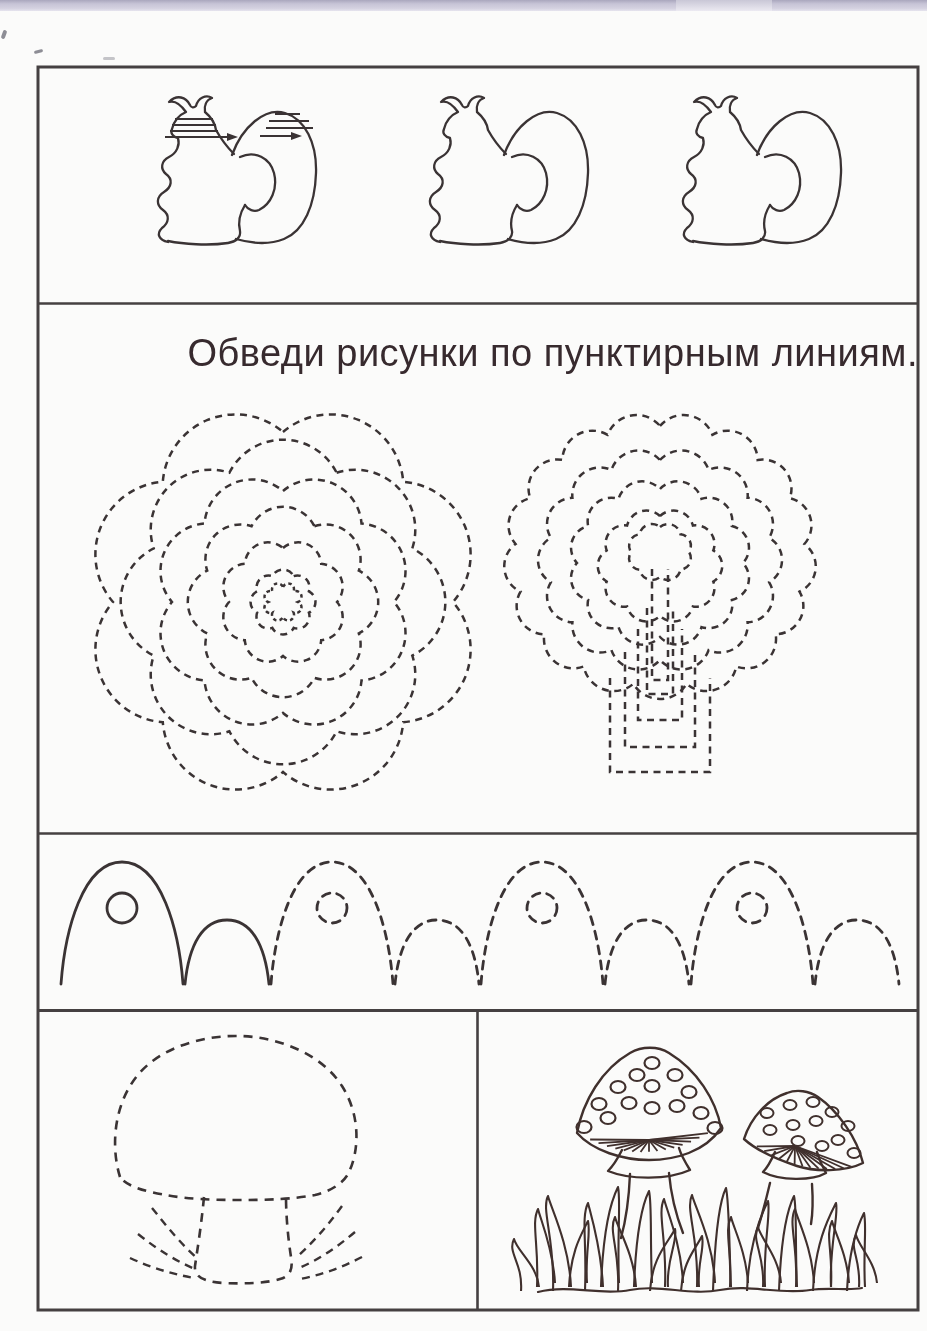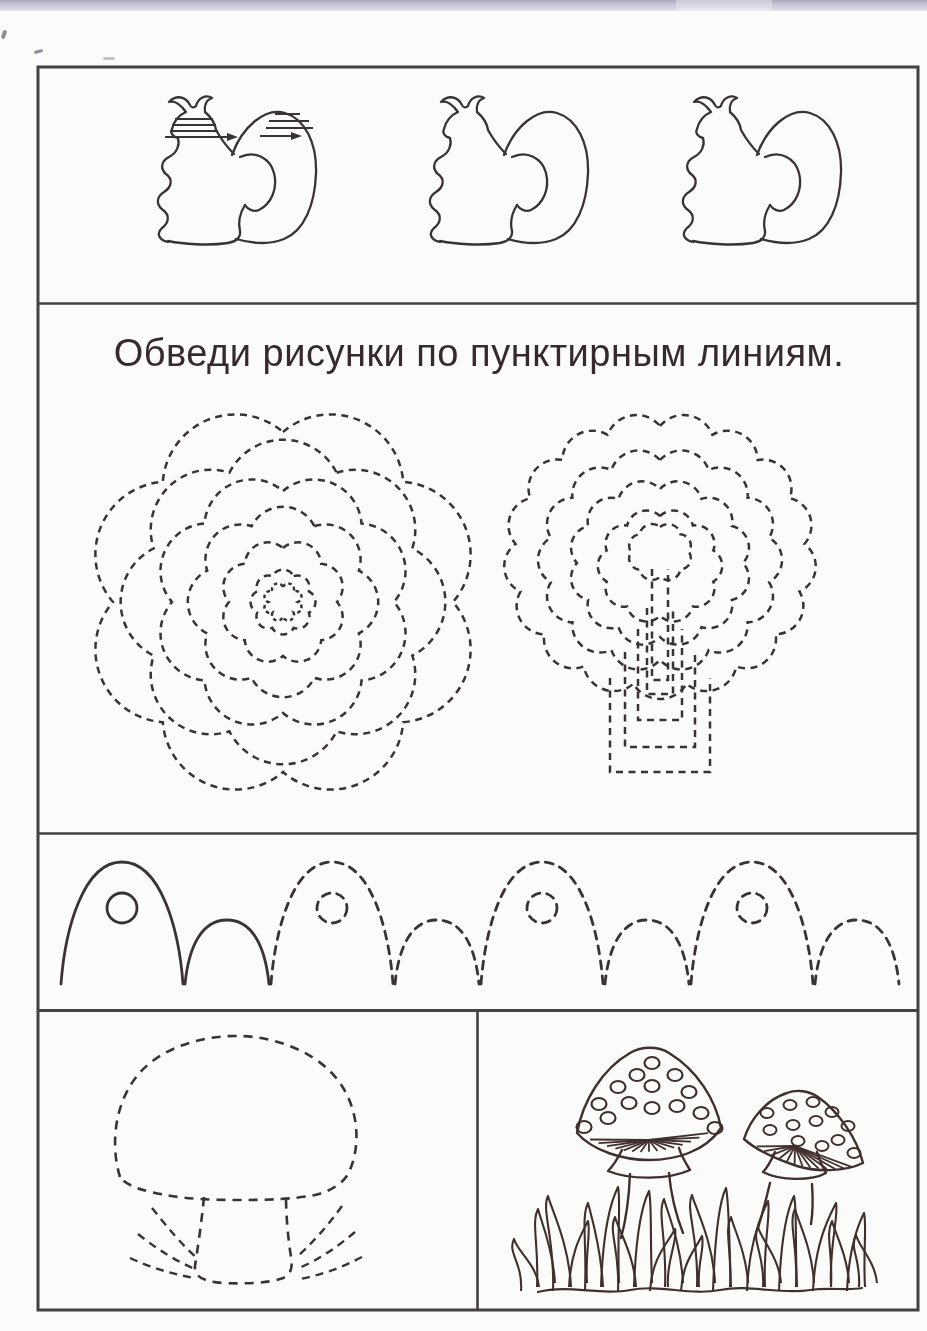--- a/index.html
+++ b/index.html
@@ -15,21 +15,21 @@
     background:linear-gradient(to bottom,#aaa7bd 0%,#c7c4d6 35%,#d4d1e0 75%,#e6e4ee 100%);
   }
   .scanner-bar-light{
     position:absolute;left:676px;top:0;width:96px;height:11px;
     background:linear-gradient(to bottom,#c9c7d6,#eceaf2);
   }
   .speck{position:absolute;background:#8d8d95;border-radius:2px;}
   .art{position:absolute;left:0;top:0;}
   .title{
     position:absolute;left:40px;top:329px;width:878px;
-    text-align:center;
+    text-align:right;
     font-size:38px;line-height:48px;
     letter-spacing:.5px;
     color:#372a2e;
     font-weight:500;
   }
 </style>
 </head>
 <body>
 
 <div class="page">

